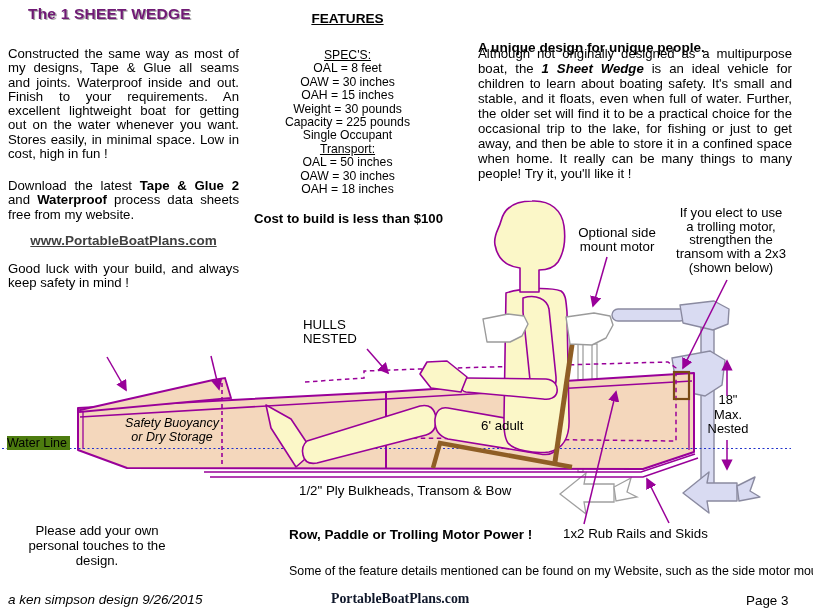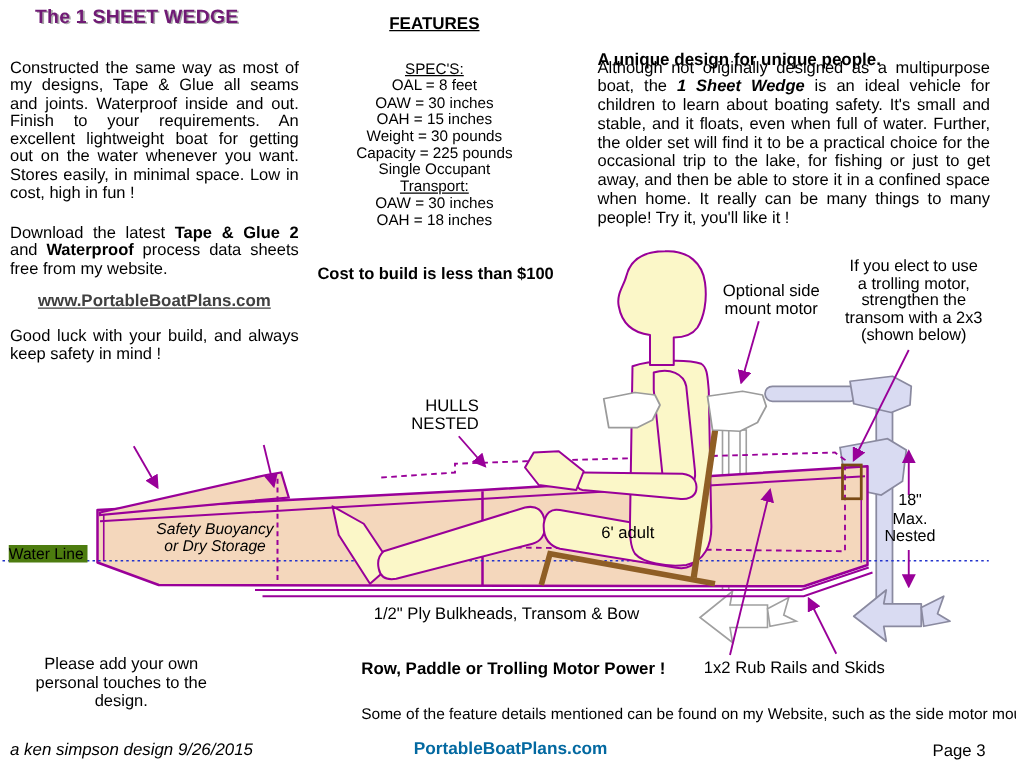--- a/index.html
+++ b/index.html
@@ -25,33 +25,33 @@
 
   #features{left:280px;top:11px;width:135px;text-align:center;font-size:13.6px;
             font-weight:bold;text-decoration:underline;}
   #specs{left:259px;top:49px;width:177px;text-align:center;font-size:12.2px;line-height:13.4px;}
   #cost{left:250px;top:211px;width:197px;text-align:center;font-size:13.2px;font-weight:bold;}
 
   #rheading{left:478px;top:16px;font-size:13.6px;font-weight:bold;white-space:nowrap;margin-top:24px;}
   #rpara{left:478px;top:46px;width:314px;font-size:13.2px;line-height:15px;}
 
   #lbl-deck{left:33px;top:342px;font-size:13.3px;}
-  #lbl-hulls{left:303px;top:318px;width:80px;text-align:right;font-size:13.3px;line-height:13.6px;}
+  #lbl-hulls{left:303px;top:318px;width:80px;text-align:left;font-size:13.3px;line-height:13.6px;}
   #lbl-water{left:7px;top:436px;font-size:12.5px;background:#4d7c0f;padding-right:3px;}
   #lbl-buoy{left:113px;top:417px;width:118px;text-align:center;font-style:italic;
             font-size:12.5px;line-height:13.6px;}
   #lbl-adult{left:481px;top:418px;font-size:13.3px;}
   #lbl-side{left:572px;top:226px;width:90px;text-align:center;font-size:13.3px;line-height:13.8px;}
   #lbl-troll{left:666px;top:206px;width:130px;text-align:center;font-size:13.1px;line-height:13.7px;}
   #lbl-18{left:703px;top:393px;width:50px;text-align:center;font-size:12.9px;line-height:14.6px;}
   #lbl-ply{left:299px;top:483px;font-size:13.3px;}
   #lbl-row{left:289px;top:527px;font-size:13.5px;font-weight:bold;}
   #lbl-rub{left:563px;top:526px;font-size:13.3px;}
   #footer-note{left:289px;top:564px;font-size:12.4px;white-space:nowrap;}
-  #footer-site{left:331px;top:591px;font-size:13.8px;font-weight:bold;color:#0369a1;cursor:pointer;}
+  #footer-site{left:331px;top:591px;font-size:13.8px;font-weight:bold;color:#0f172a;cursor:pointer;font-family:Liberation Serif, serif;}
   #footer-page{left:746px;top:593px;font-size:13.4px;}
 </style>
 </head>
 <body>
 
 <div id="page">
 
   <svg id="art" width="813" height="615" viewBox="0 0 813 615">
     <defs>
       <marker id="ah" viewBox="0 0 10 10" refX="8.5" refY="5" markerWidth="7.5" markerHeight="7.5" orient="auto-start-reverse">
@@ -148,20 +148,21 @@
 
   <div class="lbl" id="specs">
     <div class="u">SPEC'S:</div>
     <div>OAL = 8 feet</div>
     <div>OAW = 30 inches</div>
     <div>OAH = 15 inches</div>
     <div>Weight = 30 pounds</div>
     <div>Capacity = 225 pounds</div>
     <div>Single Occupant</div>
     <div class="u">Transport:</div>
+    <div>OAL = 50 inches</div>
     <div>OAW = 30 inches</div>
     <div>OAH = 18 inches</div>
   </div>
 
   <div class="lbl" id="cost">Cost to build is less than $100</div>
 
   <div class="lbl" id="rheading">A unique design for unique people.</div>
 
   <div class="lbl jus" id="rpara"><span>Although not originally designed as a multipurpose boat, the </span><span class="b i">1 Sheet Wedge</span><span> is an ideal vehicle for children to learn about boating safety. It's small and stable, and it floats, even when full of water. Further, the older set will find it to be a practical choice for the occasional trip to the lake, for fishing or just to get away, and then be able to store it in a confined space when home.  It really can be many things to many people!  Try it, you'll like it !</span></div>
 

